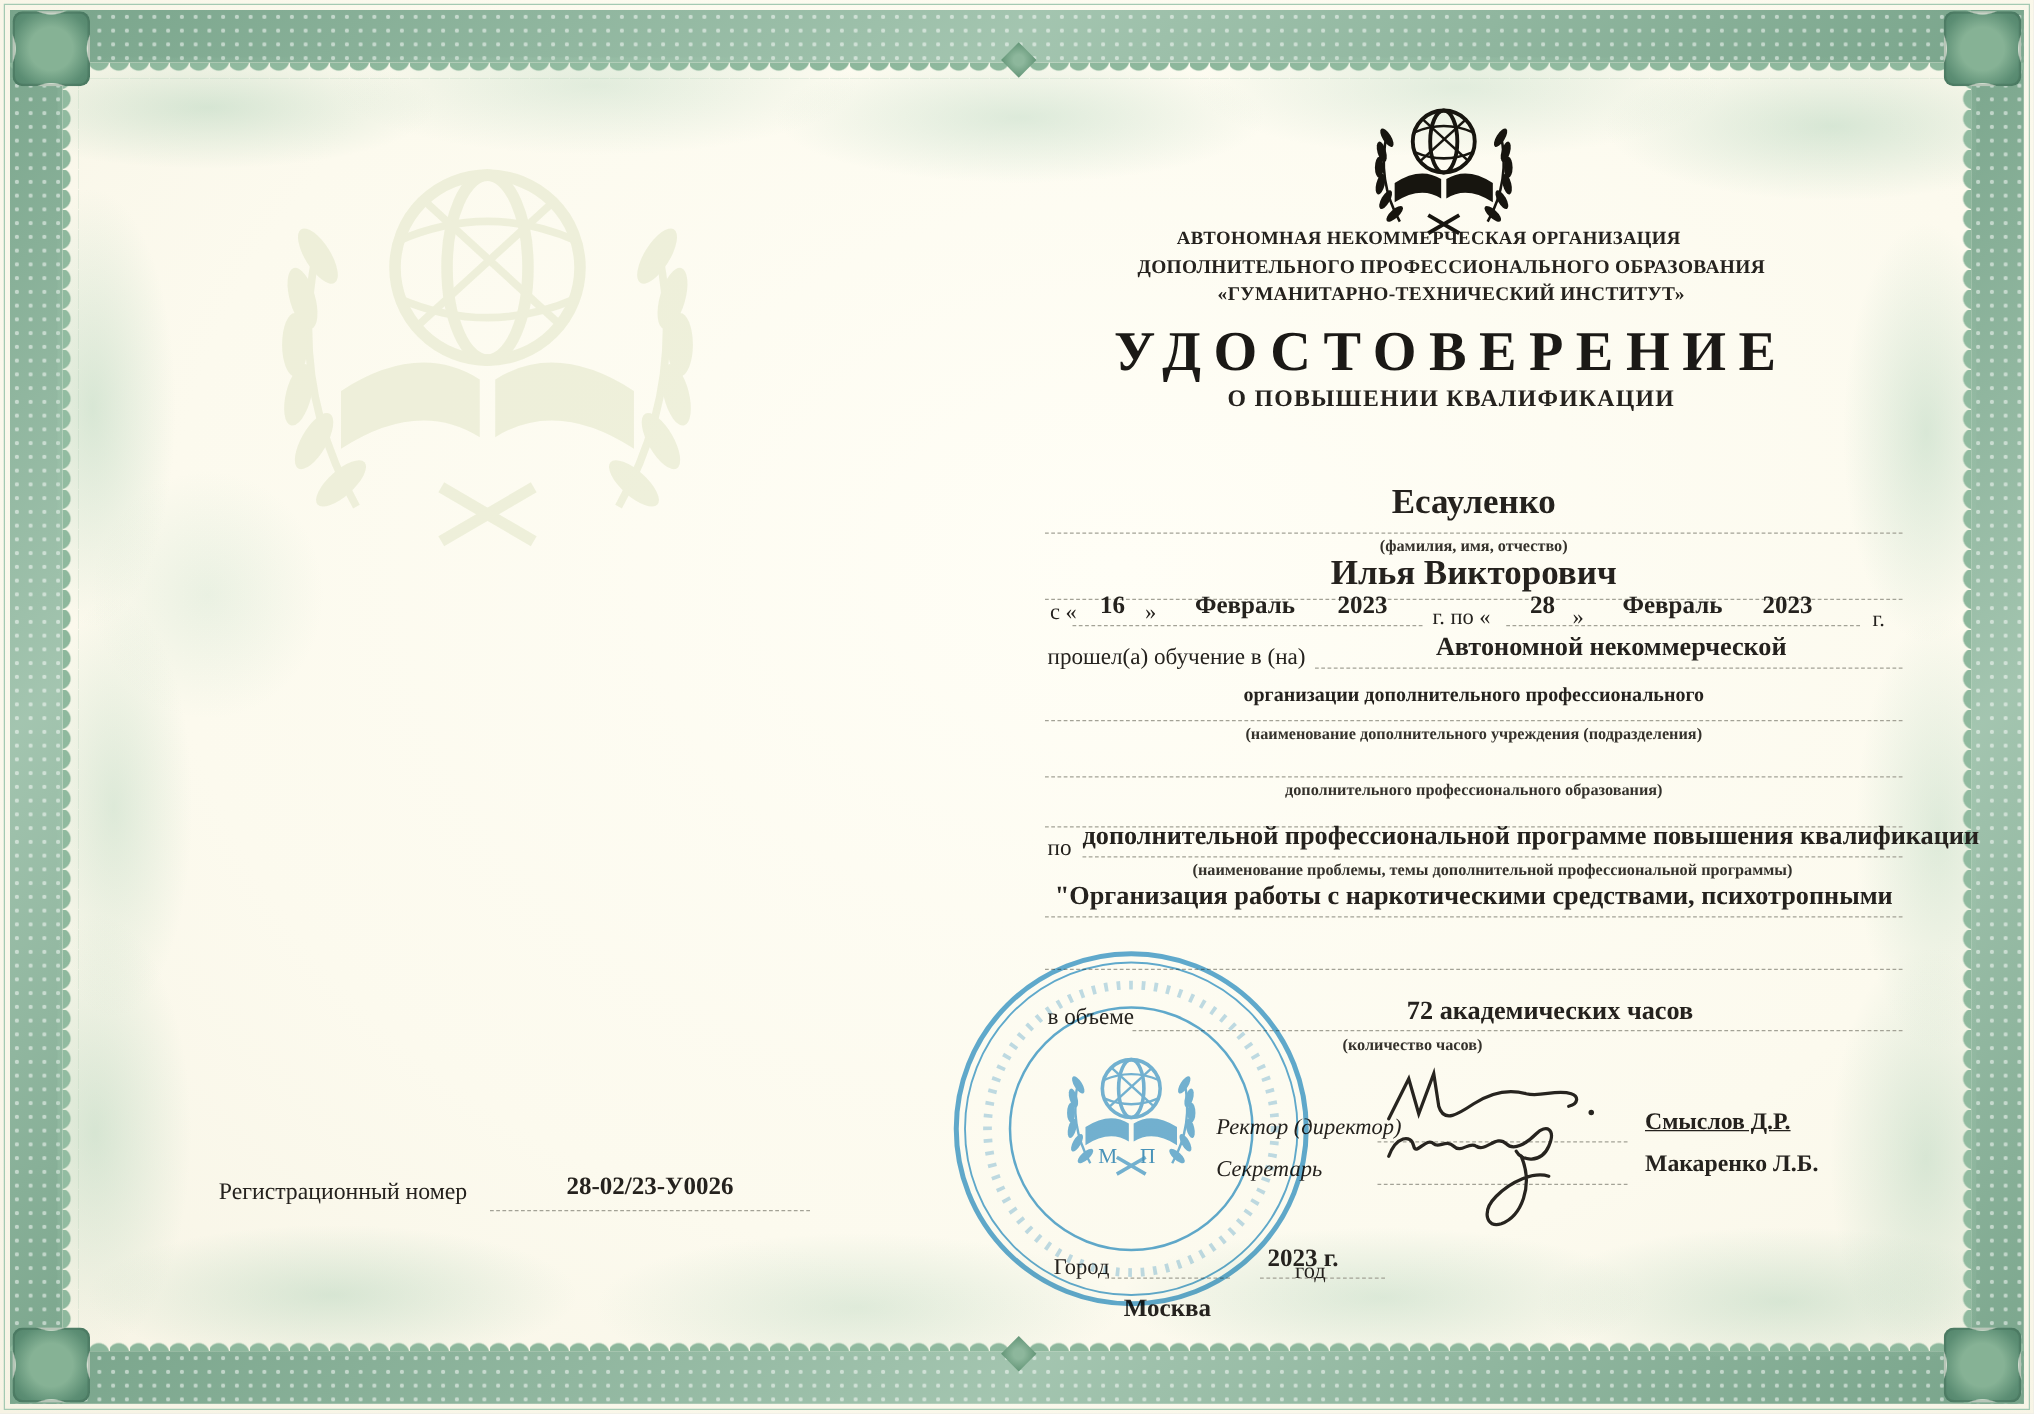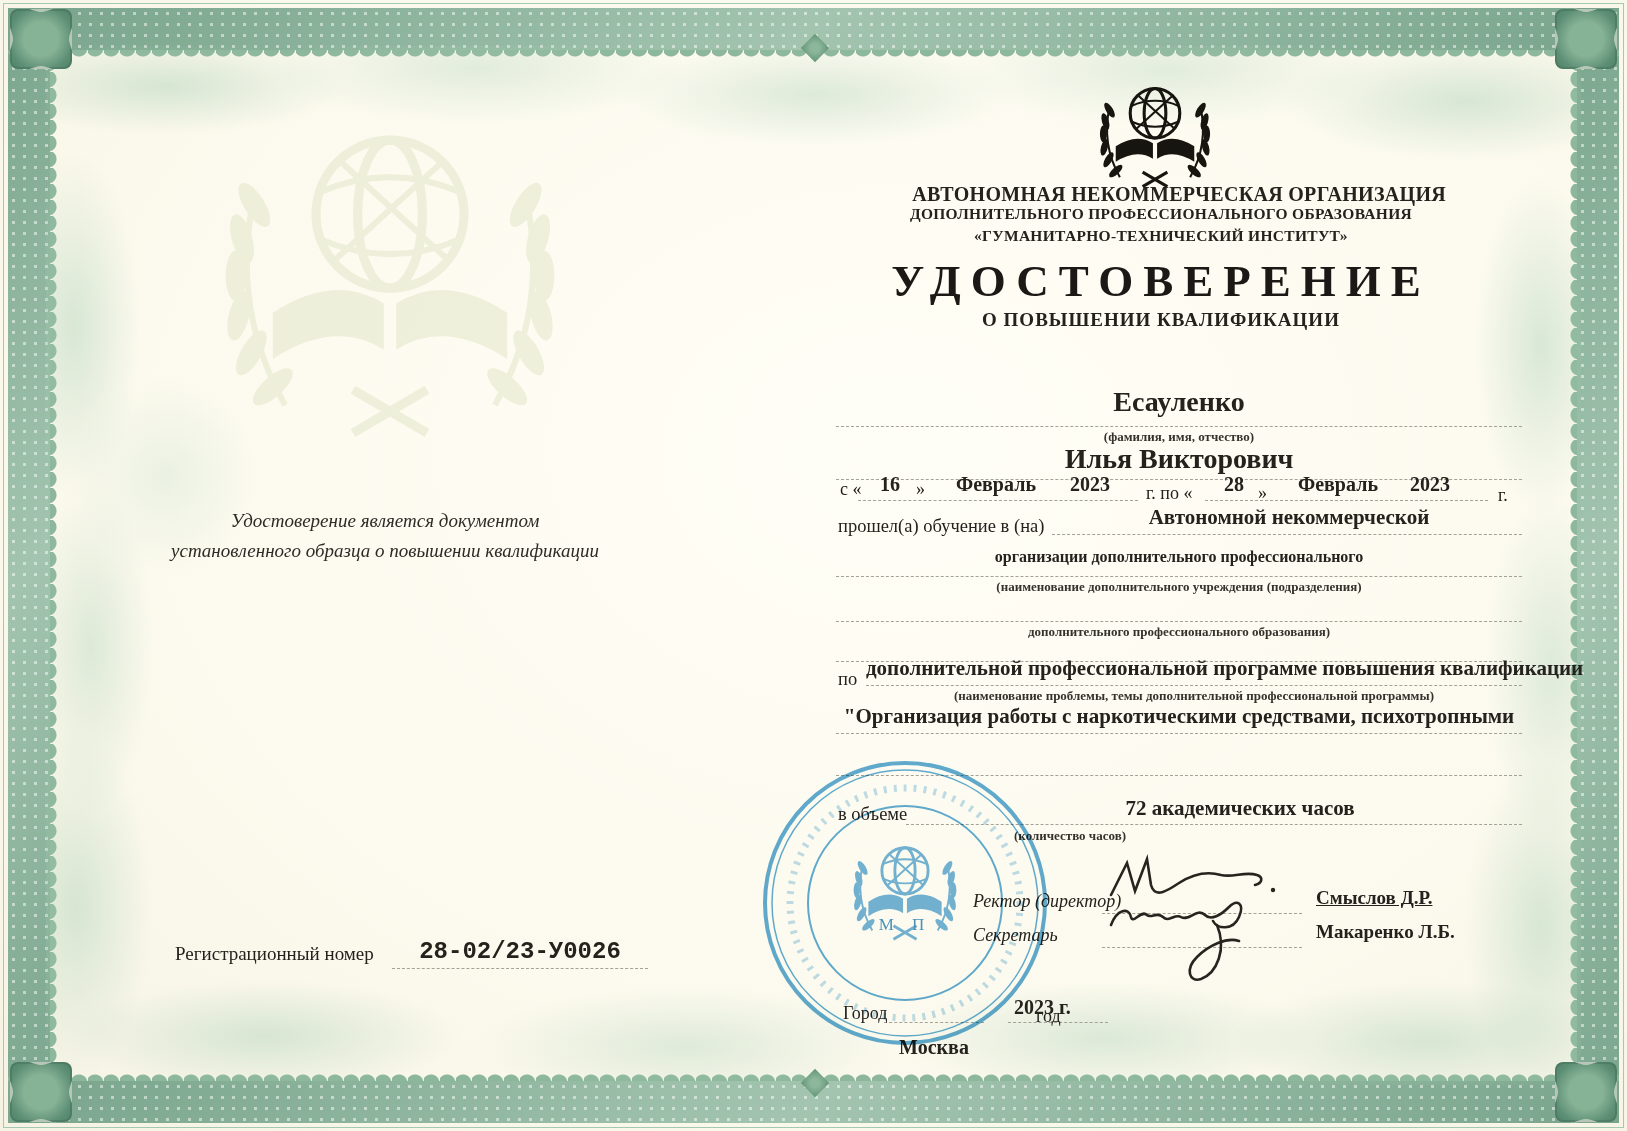--- a/index.html
+++ b/index.html
@@ -137,21 +137,21 @@
   <div class="diamond d-bottom"></div>
 
   <svg class="wm" width="370" height="340" viewBox="0 0 120 110">
     <use href="#emblem" xlink:href="#emblem"></use>
   </svg>
 
   <svg class="logo" width="124" height="114" viewBox="0 0 120 110">
     <use href="#emblem" xlink:href="#emblem"></use>
   </svg>
 
-  <div class="t c b" style="left:796px;top:183px;width:650px;font-size:20px;letter-spacing:.3px;text-align:right;">АВТОНОМНАЯ НЕКОММЕРЧЕСКАЯ ОРГАНИЗАЦИЯ</div>
+  <div class="t c b" style="left:818px;top:183px;width:650px;font-size:15px;letter-spacing:.3px;">АВТОНОМНАЯ НЕКОММЕРЧЕСКАЯ ОРГАНИЗАЦИЯ</div>
   <div class="t c b" style="left:836px;top:205px;width:650px;font-size:15.5px;letter-spacing:.3px;">ДОПОЛНИТЕЛЬНОГО ПРОФЕССИОНАЛЬНОГО ОБРАЗОВАНИЯ</div>
   <div class="t c b" style="left:836px;top:227px;width:650px;font-size:15.5px;letter-spacing:.3px;">«ГУМАНИТАРНО-ТЕХНИЧЕСКИЙ ИНСТИТУТ»</div>
   <div class="t c b" style="left:816px;top:255px;width:690px;font-size:45px;letter-spacing:10px;color:#1b1916;">УДОСТОВЕРЕНИЕ</div>
   <div class="t c b" style="left:836px;top:309px;width:650px;font-size:19px;letter-spacing:1px;">О ПОВЫШЕНИИ КВАЛИФИКАЦИИ</div>
 
   <div class="t c b" style="left:836px;top:386px;width:686px;font-size:28px;">Есауленко</div>
   <div class="rule" style="left:836px;top:426px;width:686px;"></div>
   <div class="t c cap" style="left:836px;top:429px;width:686px;">(фамилия, имя, отчество)</div>
   <div class="t c b" style="left:836px;top:443px;width:686px;font-size:28px;">Илья Викторович</div>
   <div class="rule" style="left:836px;top:479px;width:686px;"></div>
@@ -184,21 +184,21 @@
   <div class="t c b" style="left:866px;top:656px;width:656px;font-size:21px;">дополнительной профессиональной программе повышения квалификации</div>
   <div class="rule" style="left:866px;top:685px;width:656px;"></div>
   <div class="t c cap" style="left:866px;top:688px;width:656px;">(наименование проблемы, темы дополнительной профессиональной программы)</div>
   <div class="t c b" style="left:836px;top:704px;width:686px;font-size:21px;">"Организация работы с наркотическими средствами, психотропными</div>
   <div class="rule" style="left:836px;top:733px;width:686px;"></div>
   <div class="rule" style="left:836px;top:775px;width:686px;"></div>
 
   <div class="t" style="left:838px;top:804px;font-size:18.5px;">в объеме</div>
   <div class="t c b" style="left:1040px;top:796px;width:400px;font-size:21px;">72 академических часов</div>
   <div class="rule" style="left:906px;top:824px;width:616px;"></div>
-  <div class="t c cap" style="left:940px;top:828px;width:260px;">(количество часов)</div>
+  <div class="t c cap" style="left:1000px;top:828px;width:260px;">(количество часов)</div>
 
   <div class="t i" style="left:973px;top:891px;font-size:18px;">Ректор (директор)</div>
   <svg class="sig" style="left:1105px;top:845px;" width="200" height="70" viewBox="0 0 200 70">
     <path d="M6,50 L22,18 L30,46 L42,14 L46,40 C50,54 62,46 74,38 C88,29 102,26 116,30 C128,33 140,26 152,30 C158,32 158,38 150,40" fill="none" stroke="#27241f" stroke-width="2.6" stroke-linecap="round"></path>
     <circle cx="168" cy="45" r="2.2" fill="#27241f"></circle>
   </svg>
   <div class="rule" style="left:1102px;top:913px;width:200px;"></div>
   <div class="t b" style="left:1316px;top:887px;font-size:19px;text-decoration:underline;">Смыслов Д.Р.</div>
 
   <div class="t i" style="left:973px;top:925px;font-size:18px;">Секретарь</div>
@@ -210,27 +210,23 @@
   <div class="t b" style="left:1316px;top:921px;font-size:19px;">Макаренко Л.Б.</div>
 
   <div class="t" style="left:843px;top:1003px;font-size:18px;">Город</div>
   <div class="t c b" style="left:884px;top:996px;width:100px;font-size:20px;margin-top:40px;">Москва</div>
   <div class="rule" style="left:884px;top:1022px;width:100px;"></div>
   <div class="t" style="left:992px;top:1006px;font-size:18px;margin-left:44px;">год</div>
   <div class="t b" style="left:1014px;top:996px;font-size:20px;">2023 г.</div>
   <div class="rule" style="left:1008px;top:1022px;width:100px;"></div>
 
   <div class="t" style="left:175px;top:943px;font-size:19px;">Регистрационный номер</div>
-  <div class="t c b" style="left:392px;top:938px;width:256px;font-size:24px;font-family:Liberation Mono, monospace;">28-02/23-У0026</div>
+  <div class="t c b" style="left:392px;top:938px;width:256px;font-size:20px;">28-02/23-У0026</div>
   <div class="rule" style="left:392px;top:968px;width:256px;"></div>
 
-  <div class="t c i" style="left:130px;top:506px;width:510px;font-size:19px;line-height:30px;white-space:normal;color:#2e2b26;">
-    <span>Удостоверение является документом</span><br>
-    <span>установленного образца о повышении квалификации</span>
-  </div>
 
   <svg class="stamp" width="290" height="290" viewBox="0 0 290 290">
     <g stroke="#4aa0d2" fill="none">
       <circle cx="145" cy="145" r="140" stroke-width="4"></circle>
       <circle cx="145" cy="145" r="133" stroke-width="1.5"></circle>
       <circle cx="145" cy="145" r="97" stroke-width="2"></circle>
       <circle cx="145" cy="145" r="115" stroke-width="7" stroke-dasharray="3 7" opacity="0.40"></circle>
     </g>
     <g style="color:#5fa9d8">
       <use href="#emblem" xlink:href="#emblem" x="87" y="82" width="116" height="106"></use>

